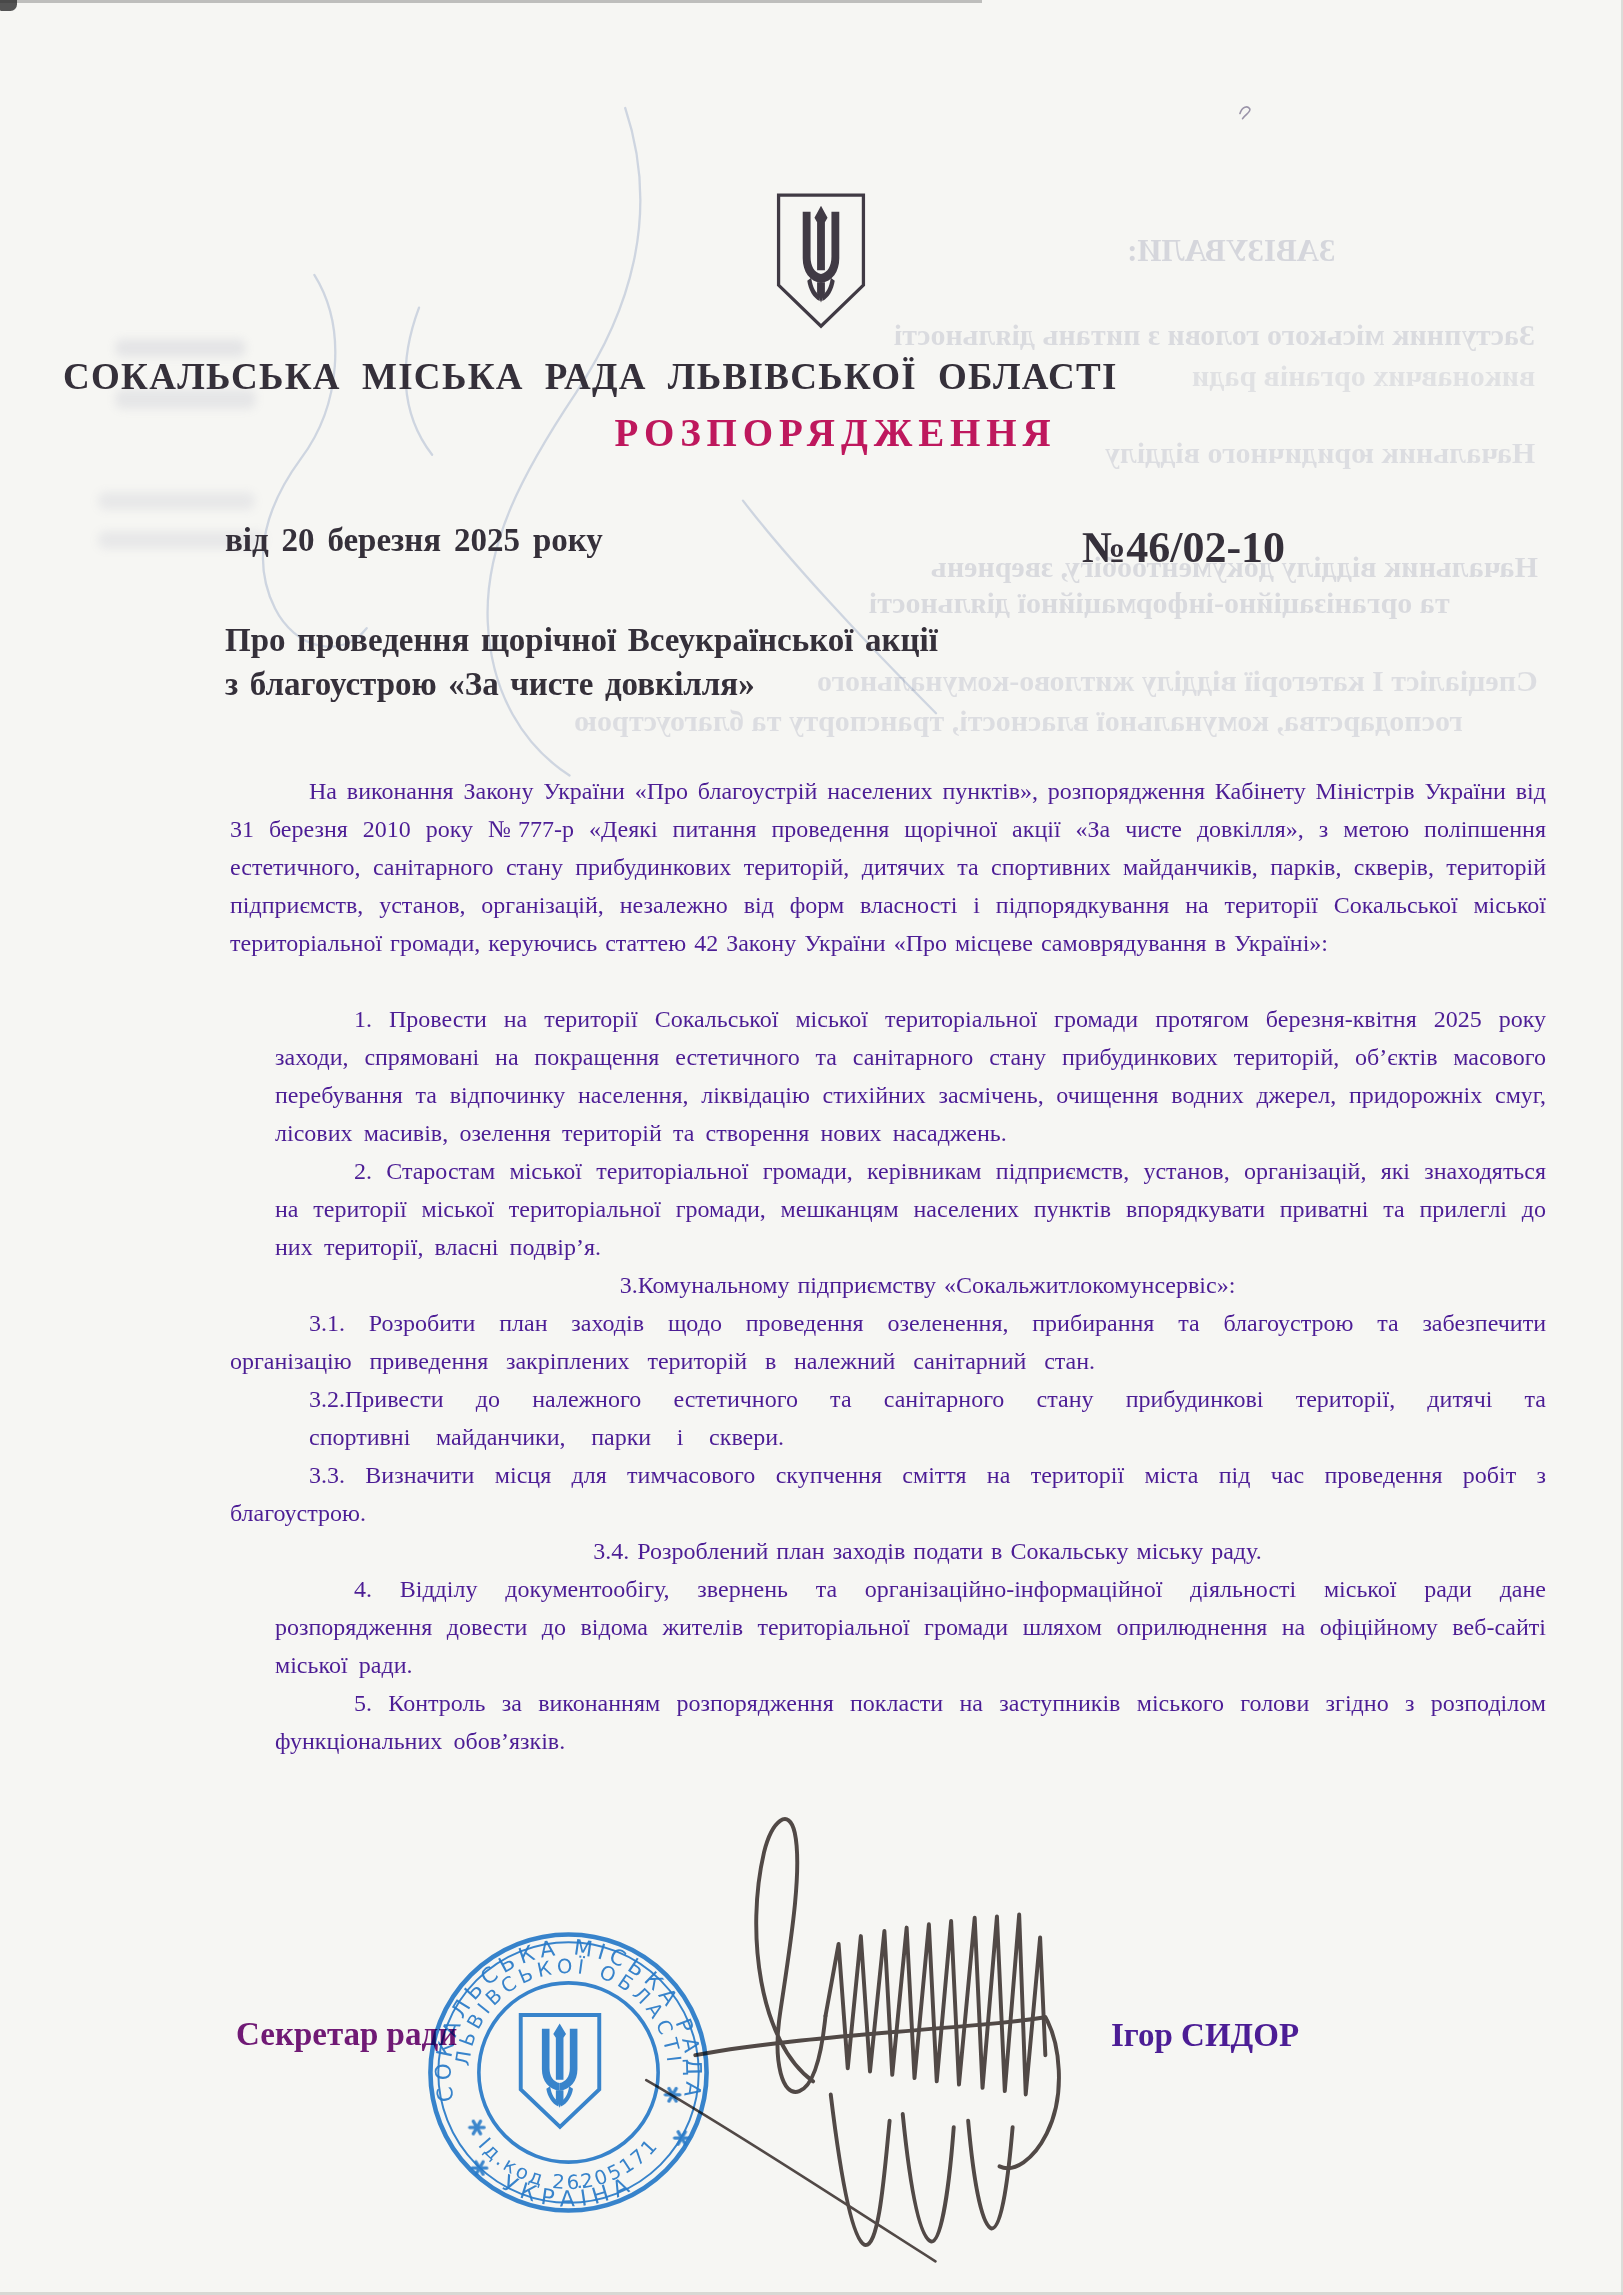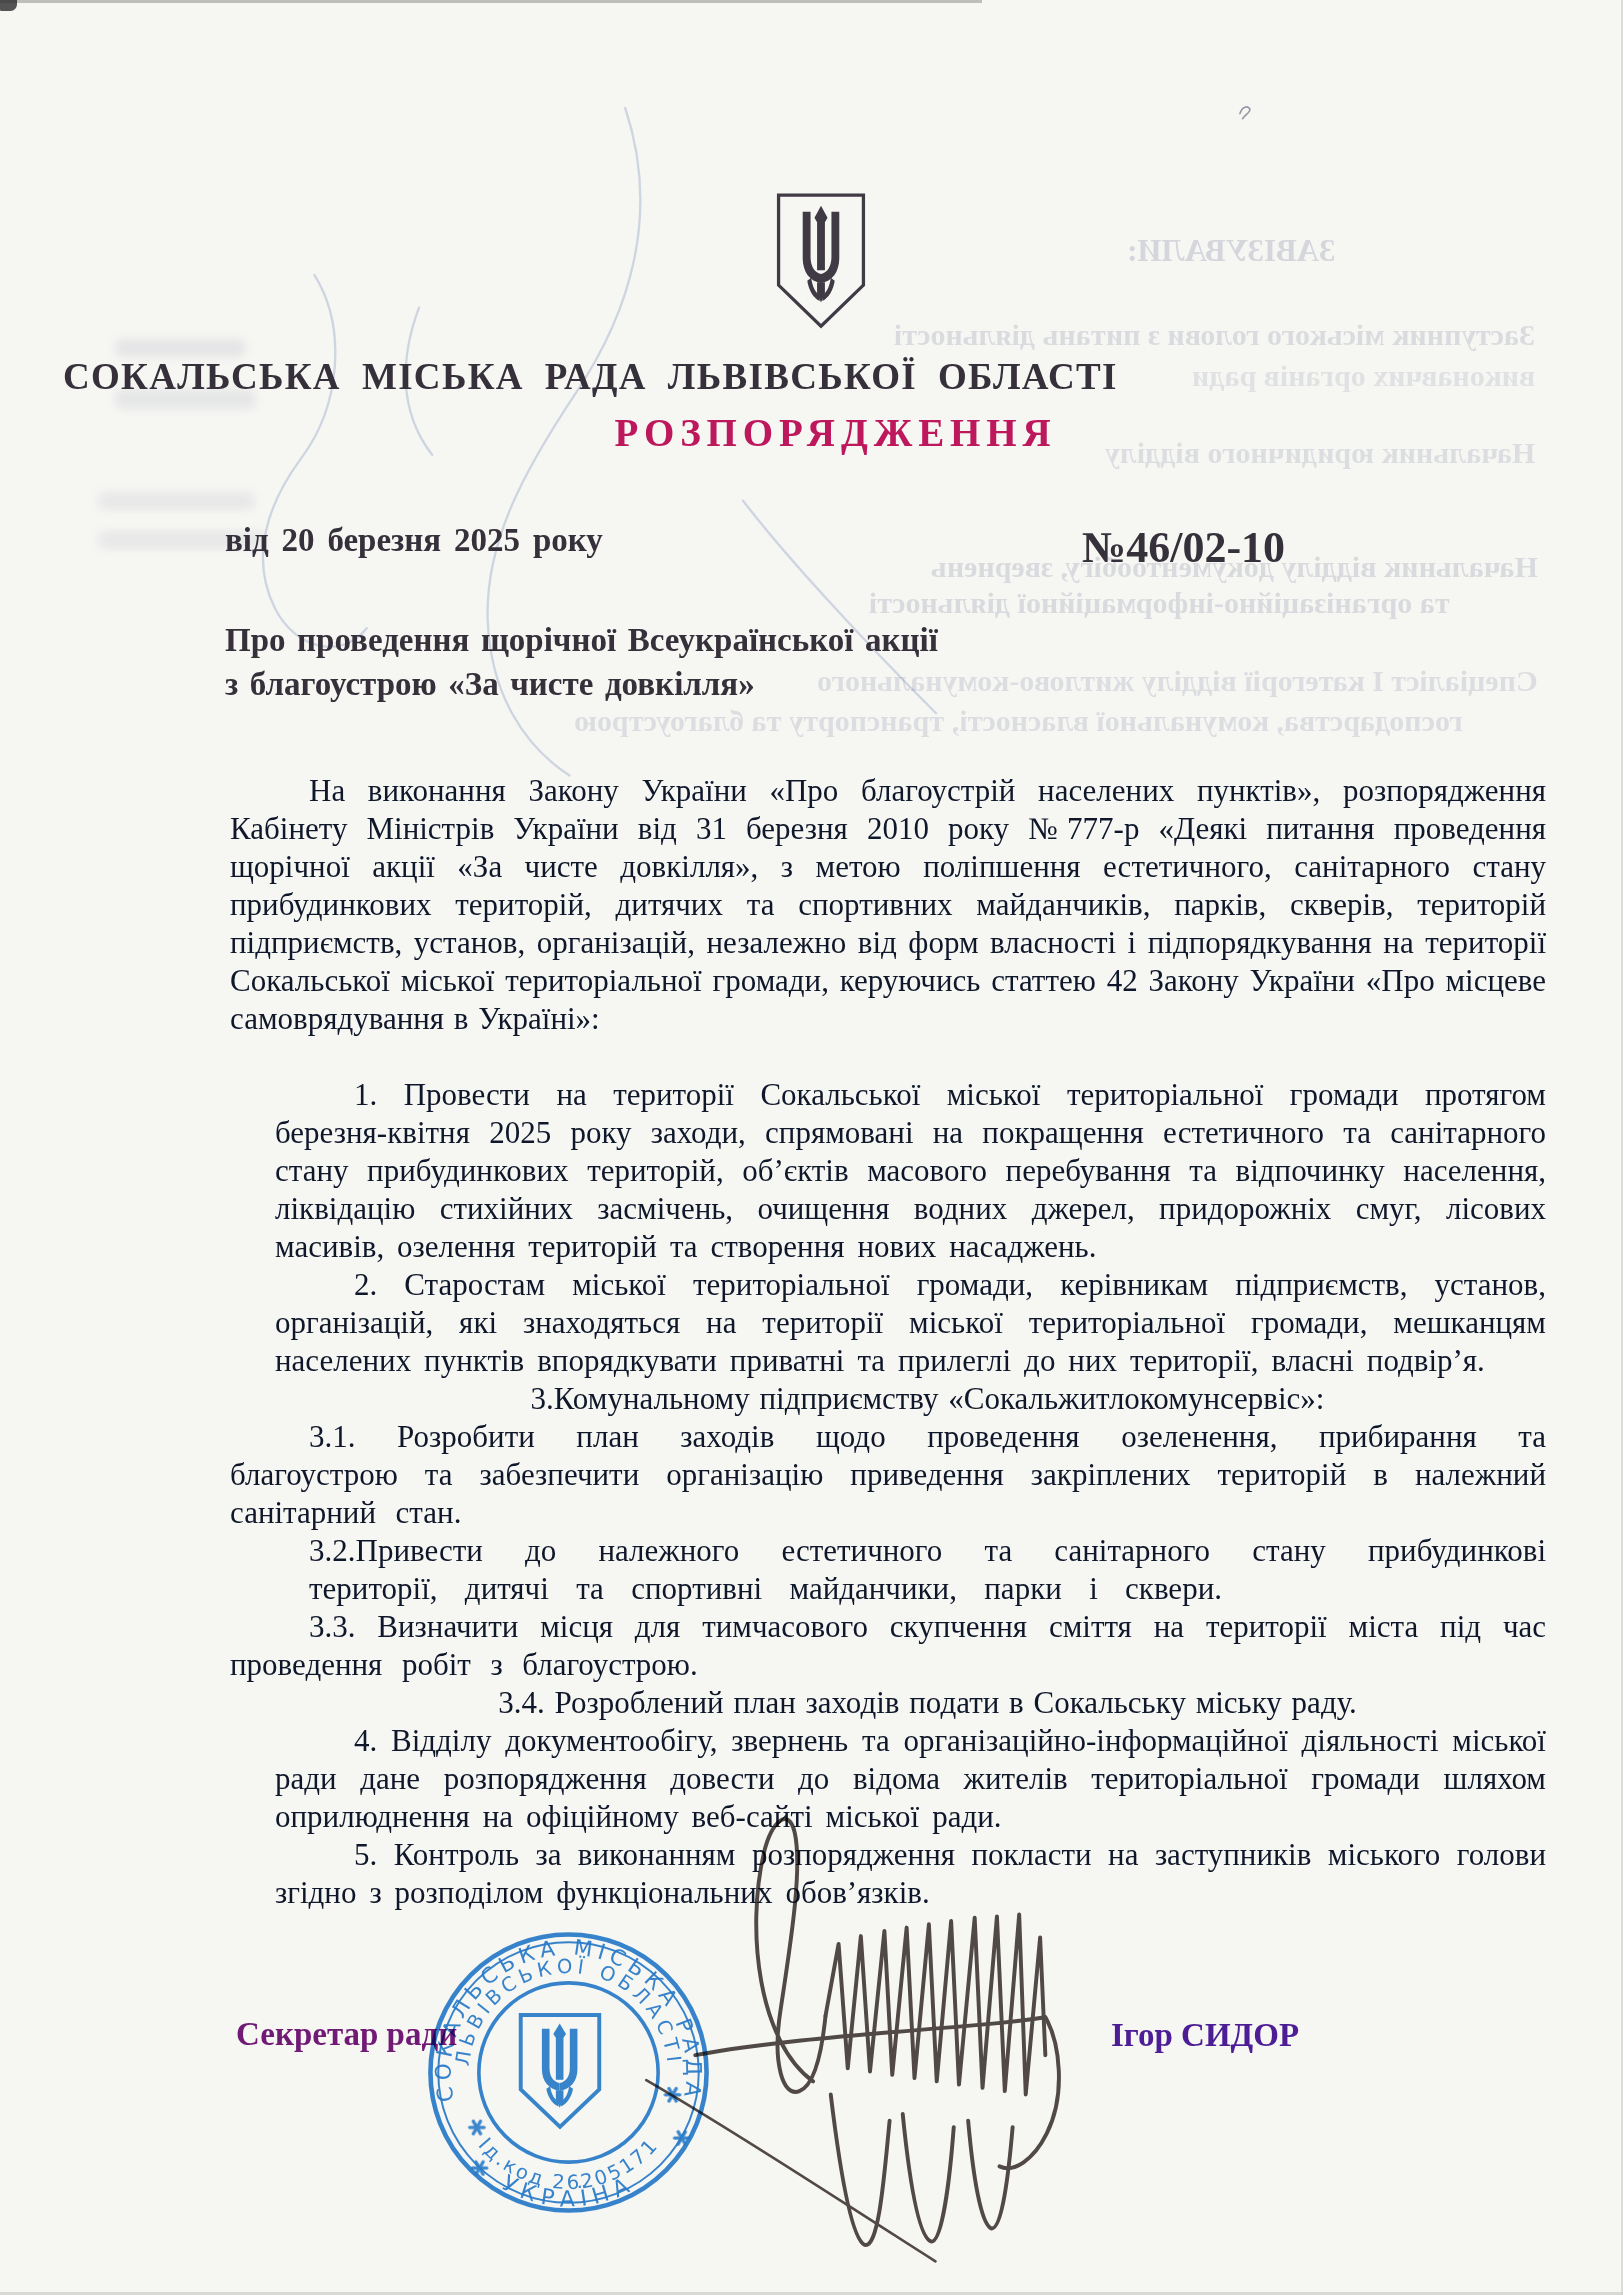--- a/index.html
+++ b/index.html
@@ -18,21 +18,21 @@
   }
   .doc-type{
     top:412px;left:0;width:1624px;padding-left:47px;box-sizing:border-box;
     text-align:center;font-weight:bold;font-size:39px;line-height:42px;
     letter-spacing:5.9px;color:#be185d;
   }
   .meta-date{top:522px;left:225px;font-weight:bold;font-size:33px;word-spacing:4.6px;color:#35303a;}
   .meta-number{top:522px;left:1082px;font-weight:bold;font-size:44px;color:#35303a;}
   .subject{top:618px;left:225px;width:785px;font-weight:bold;font-size:33px;line-height:44px;word-spacing:3.3px;color:#35303a;}
   
-  .doc-body{top:772px;left:230px;width:1316px;font-size:31px;line-height:38px;color:#0f172a;}
+  .doc-body{top:772px;left:230px;width:1316px;font-size:24px;line-height:38px;color:#4c1d95;}
   .doc-body p{margin:0;text-align:justify;text-indent:79px;word-spacing:2px;}
   .doc-body p.gap-before{margin-top:38px;}
   .doc-body p.single{text-align:center;}
   .doc-body p.block-indent{margin-left:79px;text-indent:0;}
   .doc-body p.ws-md{word-spacing:5.2px;margin-left:45px;}
   .doc-body p.ws-lg{word-spacing:11.8px;}
   .doc-body p.ws-xl{word-spacing:19.6px;}
   
   .sign-position{top:2016px;left:236px;font-weight:bold;font-size:33px;color:#701a75;}
   .sign-name{top:2017px;left:1111px;font-weight:bold;font-size:33px;color:#4c1d95;}

